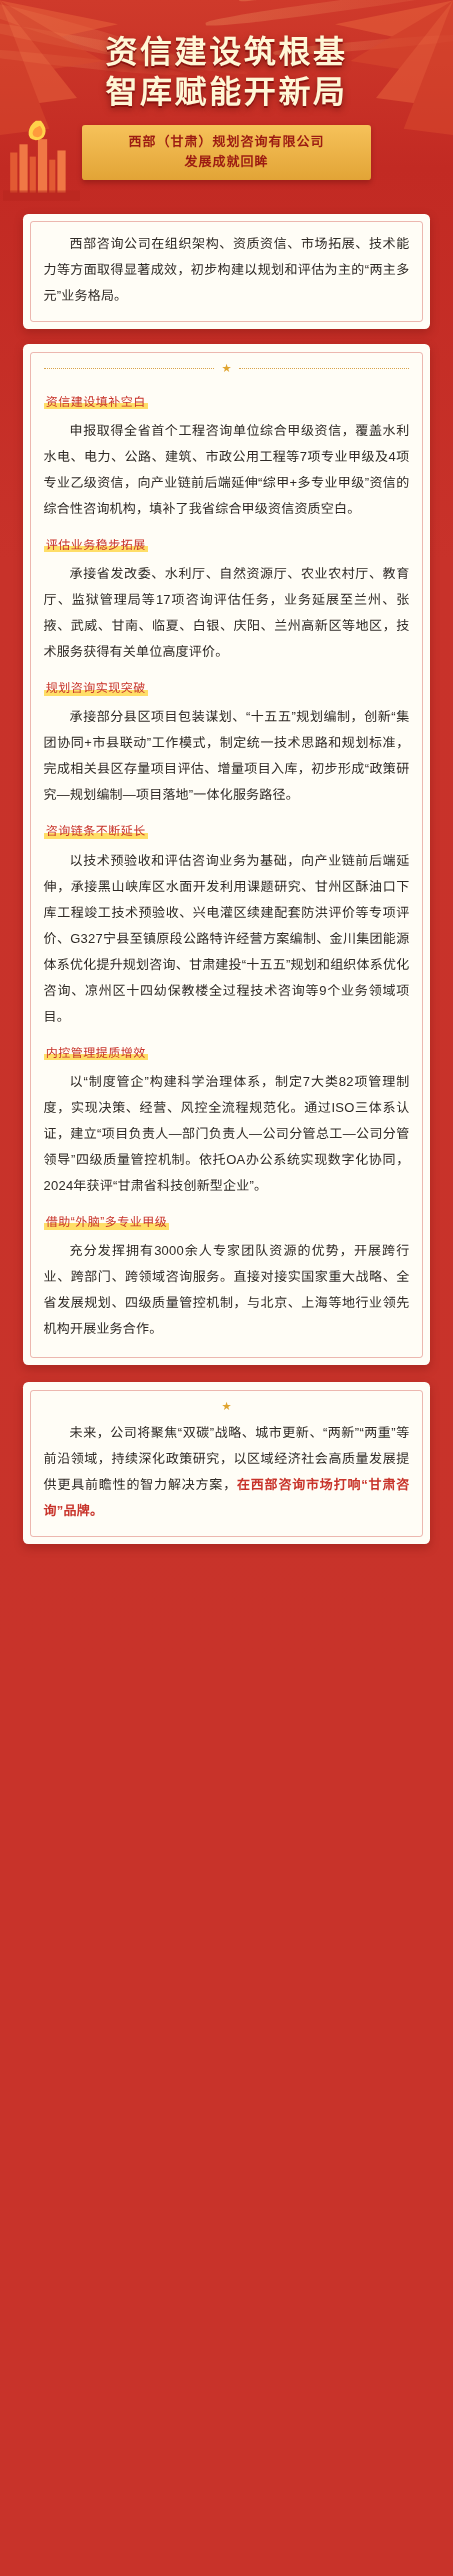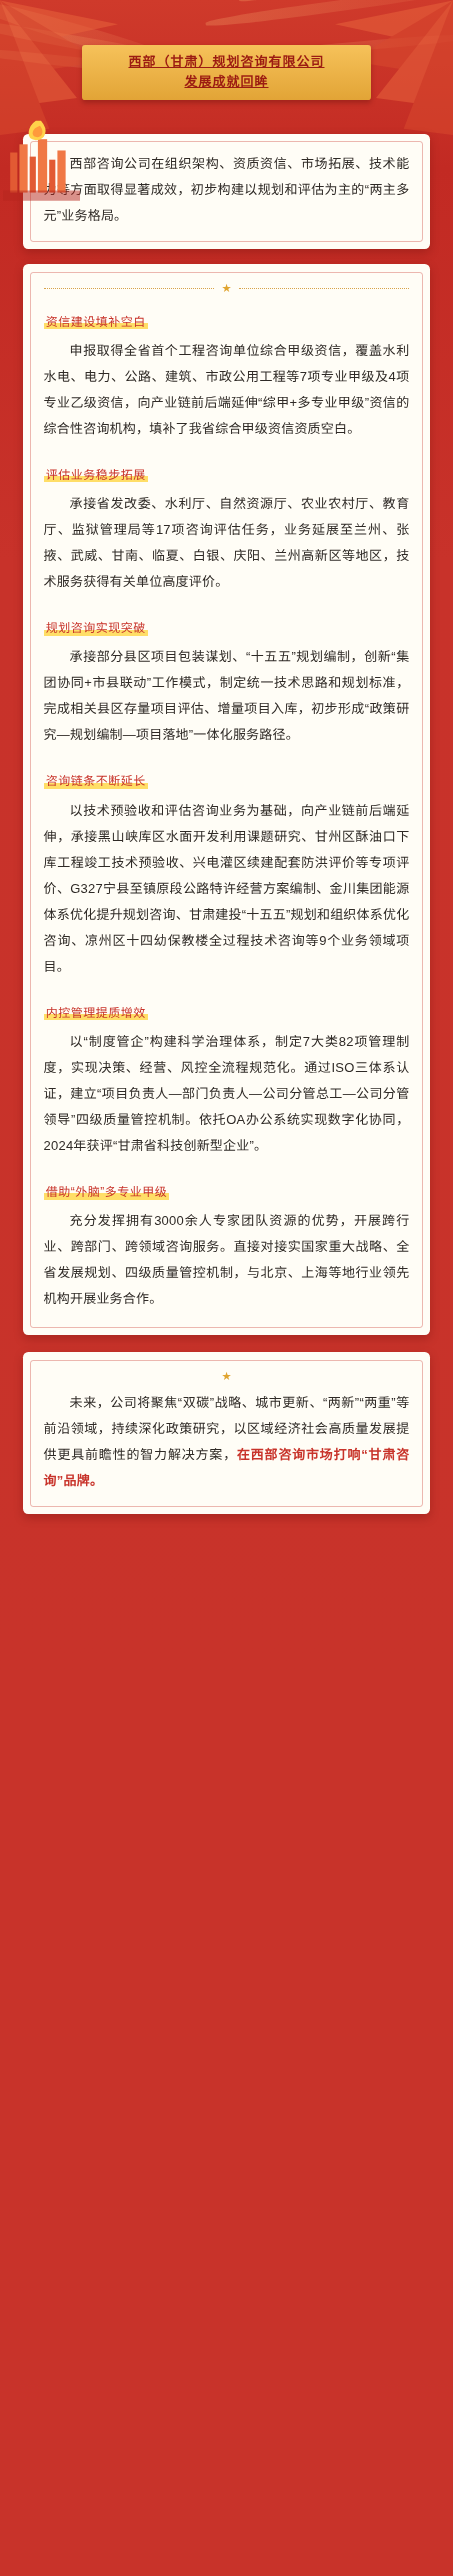--- a/index.html
+++ b/index.html
@@ -84,21 +84,20 @@
     box-shadow: 0 2.1px 5.2px rgba(90,12,8,.35);
   }
   .subtitle-box .sub-l1,
   .subtitle-box .sub-l2 {
     display: block;
     color: #9c1c12;
     font-weight: bold;
     font-size: 13px;
     letter-spacing: 1px;
     line-height: 1.5;
-    text-decoration: underline;
   }
 
   
   .left-orn {
     position: absolute;
     left: 3.1px; top: 103px;
     width: 77px; height: 98px;
     z-index: 5;
     pointer-events: none;
   }
@@ -167,21 +166,21 @@
     content: "";
     position: absolute;
     left: 0; right: 0; bottom: 0.5px;
     height: 6.2px;
     background: #ffd84d;
     opacity: .85;
     z-index: -1;
   }
   .sec-head span { position: relative; z-index: 2; }
   .sec-block { margin-bottom: 3.1px; }
-  .sec-block + .sec-block { margin-top: 19px; }
+  .sec-block + .sec-block { margin-top: 9px; }
 
   
   .tail .tail-star {
     text-align: center;
     color: #e0a42f;
     font-size: 11.3px;
     margin-bottom: 7.2px;
   }
   .tail .emph {
     color: #c8332a;
@@ -215,20 +214,24 @@
     <g opacity="0.55">
       <path d="M0,0 L230,46 L0,96 Z" fill="#e8633c"></path>
       <path d="M0,0 L200,118 L0,150 Z" fill="#d94a2e"></path>
       <path d="M0,0 L150,190 L0,210 Z" fill="#e8633c"></path>
       <path d="M0,0 L96,250 L0,262 Z" fill="#d94a2e"></path>
     </g>
   </svg>
 
   <header class="header">
     <div class="title-plate">
+      <div class="main-title">
+        <span class="ln1">资信建设筑根基</span>
+        <span class="ln2">智库赋能开新局</span>
+      </div>
       <div class="subtitle-box">
         <span class="sub-l1">西部（甘肃）规划咨询有限公司</span>
         <span class="sub-l2">发展成就回眸</span>
       </div>
     </div>
   </header>
 
   <svg class="left-orn" viewBox="0 0 150 190">
     <g>
       <rect x="14" y="96" width="14" height="78" fill="#e25a33"></rect>

